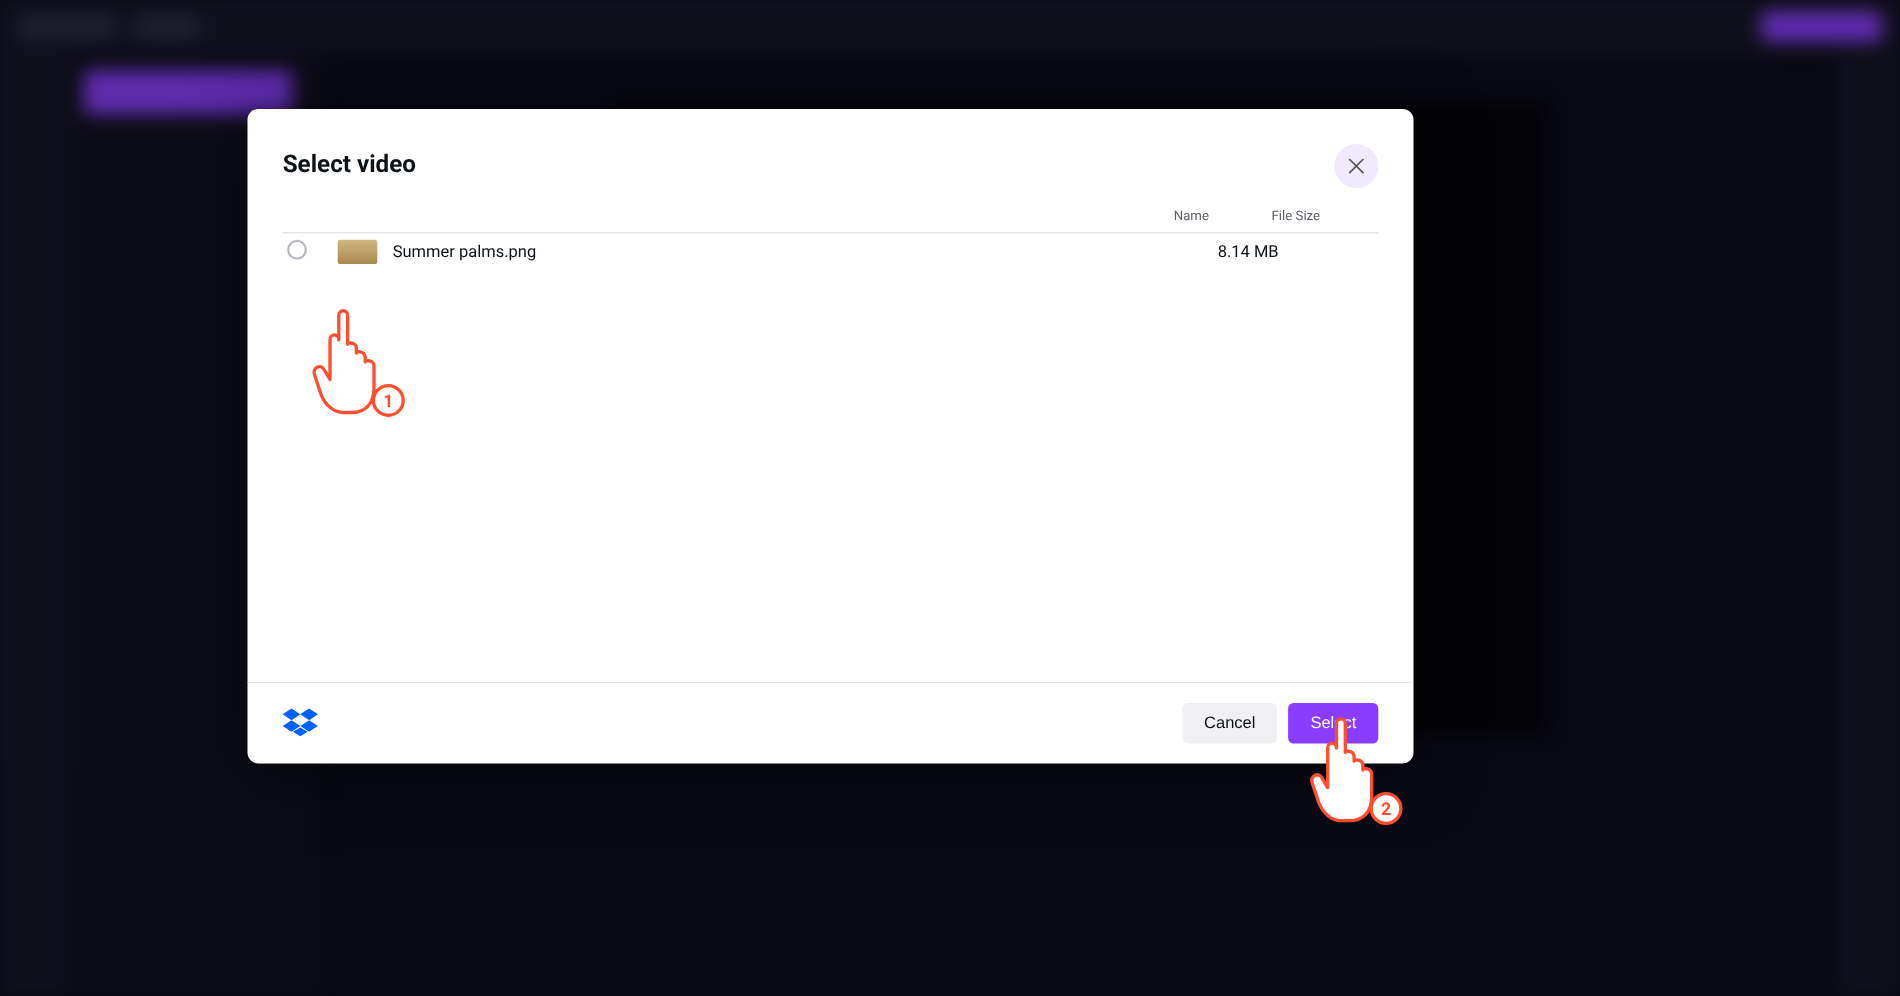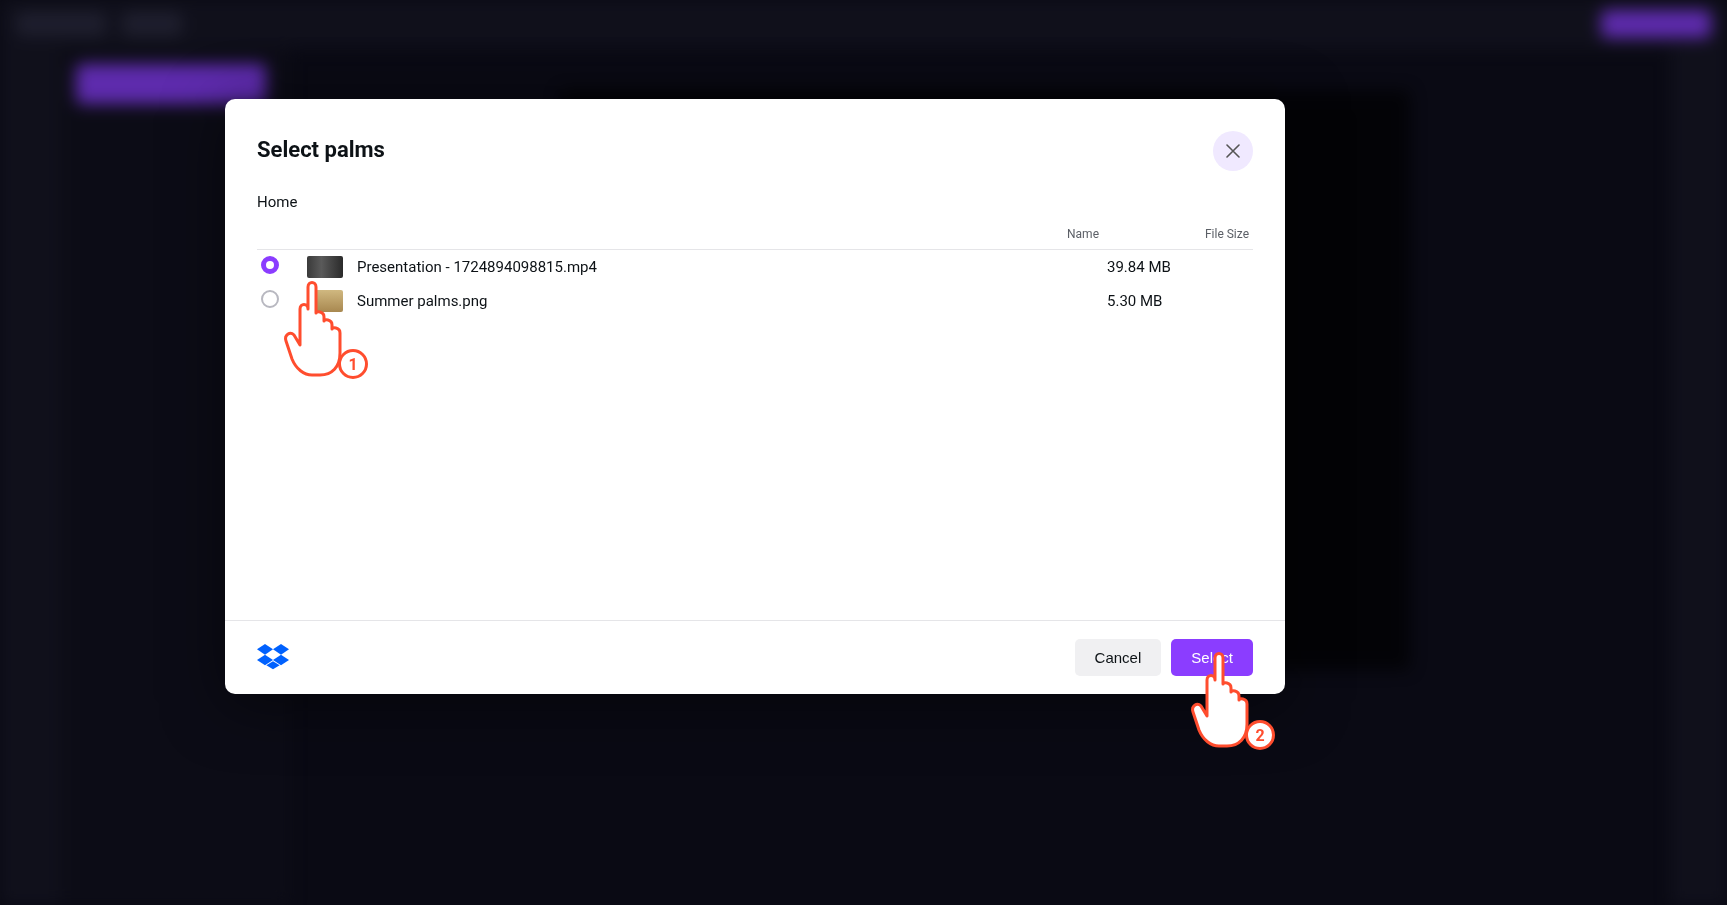--- a/index.html
+++ b/index.html
@@ -125,21 +125,21 @@
     border-collapse: collapse;
   }
   .file-table thead th {
     text-align: right;
     font-size: 12px;
     font-weight: 400;
     color: #5b5f66;
     padding: 8px 4px;
     border-bottom: 1px solid #e5e5e8;
   }
-  .file-table thead th.col-size { text-align: right; width: 150px; }
+  .file-table thead th.col-size { text-align: center; width: 150px; }
   .file-table tbody td {
     padding: 6px 4px;
     font-size: 15px;
     color: #0d1216;
     vertical-align: middle;
   }
   .col-radio { width: 46px; }
   .col-thumb { width: 50px; }
   .radio {
     width: 18px; height: 18px;
@@ -240,52 +240,45 @@
   <div class="bg-sidebar">
     <div class="bg-purple-btn"></div>
   </div>
   <div class="bg-right"></div>
   <div class="bg-canvas"></div>
 </div>
 
 <div class="modal">
 
   <div class="modal-header">
-    <div class="modal-title">Select palms</div>
+    <div class="modal-title">Select video</div>
     <button class="close-btn">
       <svg viewBox="0 0 14 14">
         <path d="M1 1 L13 13 M13 1 L1 13" stroke="#555" stroke-width="1.6" fill="none" stroke-linecap="round"></path>
       </svg>
     </button>
   </div>
 
-  <div class="breadcrumb">Home</div>
 
   <div class="file-table">
     <table>
       <thead>
         <tr>
           <th class="col-radio"></th>
           <th class="col-thumb"></th>
           <th>Name</th>
           <th class="col-size">File Size</th>
         </tr>
       </thead>
       <tbody>
         <tr>
-          <td class="col-radio"><span class="radio selected"></span></td>
-          <td class="col-thumb"><span class="thumb thumb-1"></span></td>
-          <td>Presentation - 1724894098815.mp4</td>
-          <td>39.84 MB</td>
-        </tr>
-        <tr>
           <td class="col-radio"><span class="radio"></span></td>
           <td class="col-thumb"><span class="thumb thumb-3"></span></td>
           <td>Summer palms.png</td>
-          <td>5.30 MB</td>
+          <td>8.14 MB</td>
         </tr>
       </tbody>
     </table>
   </div>
 
   <div class="modal-footer">
     <span class="dropbox-icon">
       <svg viewBox="0 0 48 40">
         <path fill="#0061fe" d="M12 2 L24 10 L12 18 L0 10 Z"></path>
         <path fill="#0061fe" d="M36 2 L48 10 L36 18 L24 10 Z"></path>

